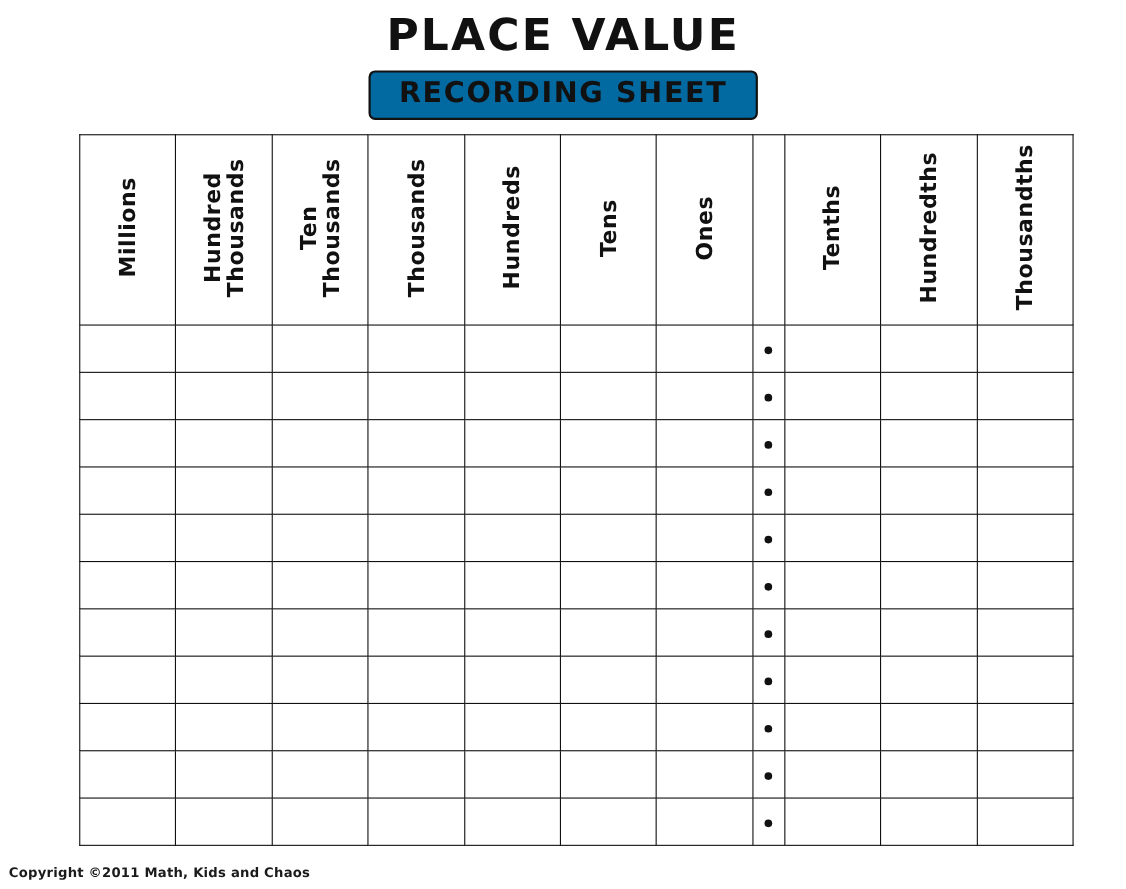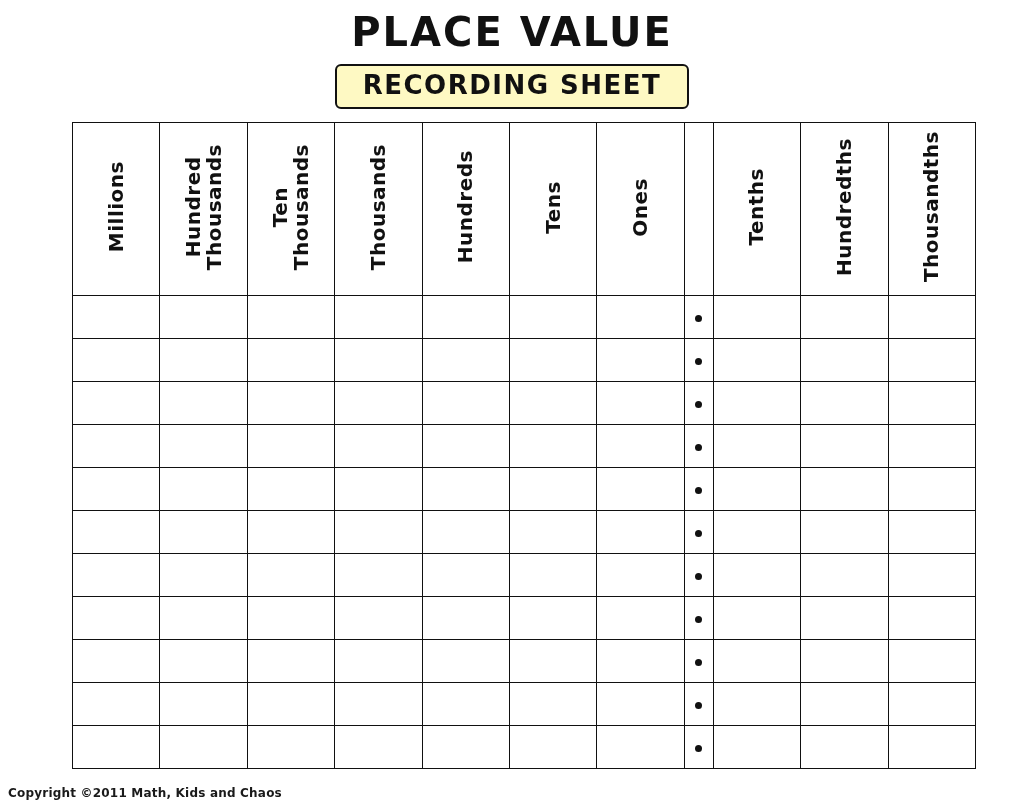--- a/index.html
+++ b/index.html
@@ -38,21 +38,21 @@
 
   .subtitle-wrap {
     position: absolute;
     top: 64px;
     left: 0;
     width: 100%;
     text-align: center;
   }
   .subtitle {
     display: inline-block;
-    background: #fef9c3;
+    background: #0369a1;
     border: 2px solid #111111;
     border-radius: 6px;
     padding: 6px 26px 8px 26px;
     font-size: 26px;
     font-weight: bold;
     letter-spacing: 1.5px;
     color: #111111;
     line-height: 1.05;
   }
 

